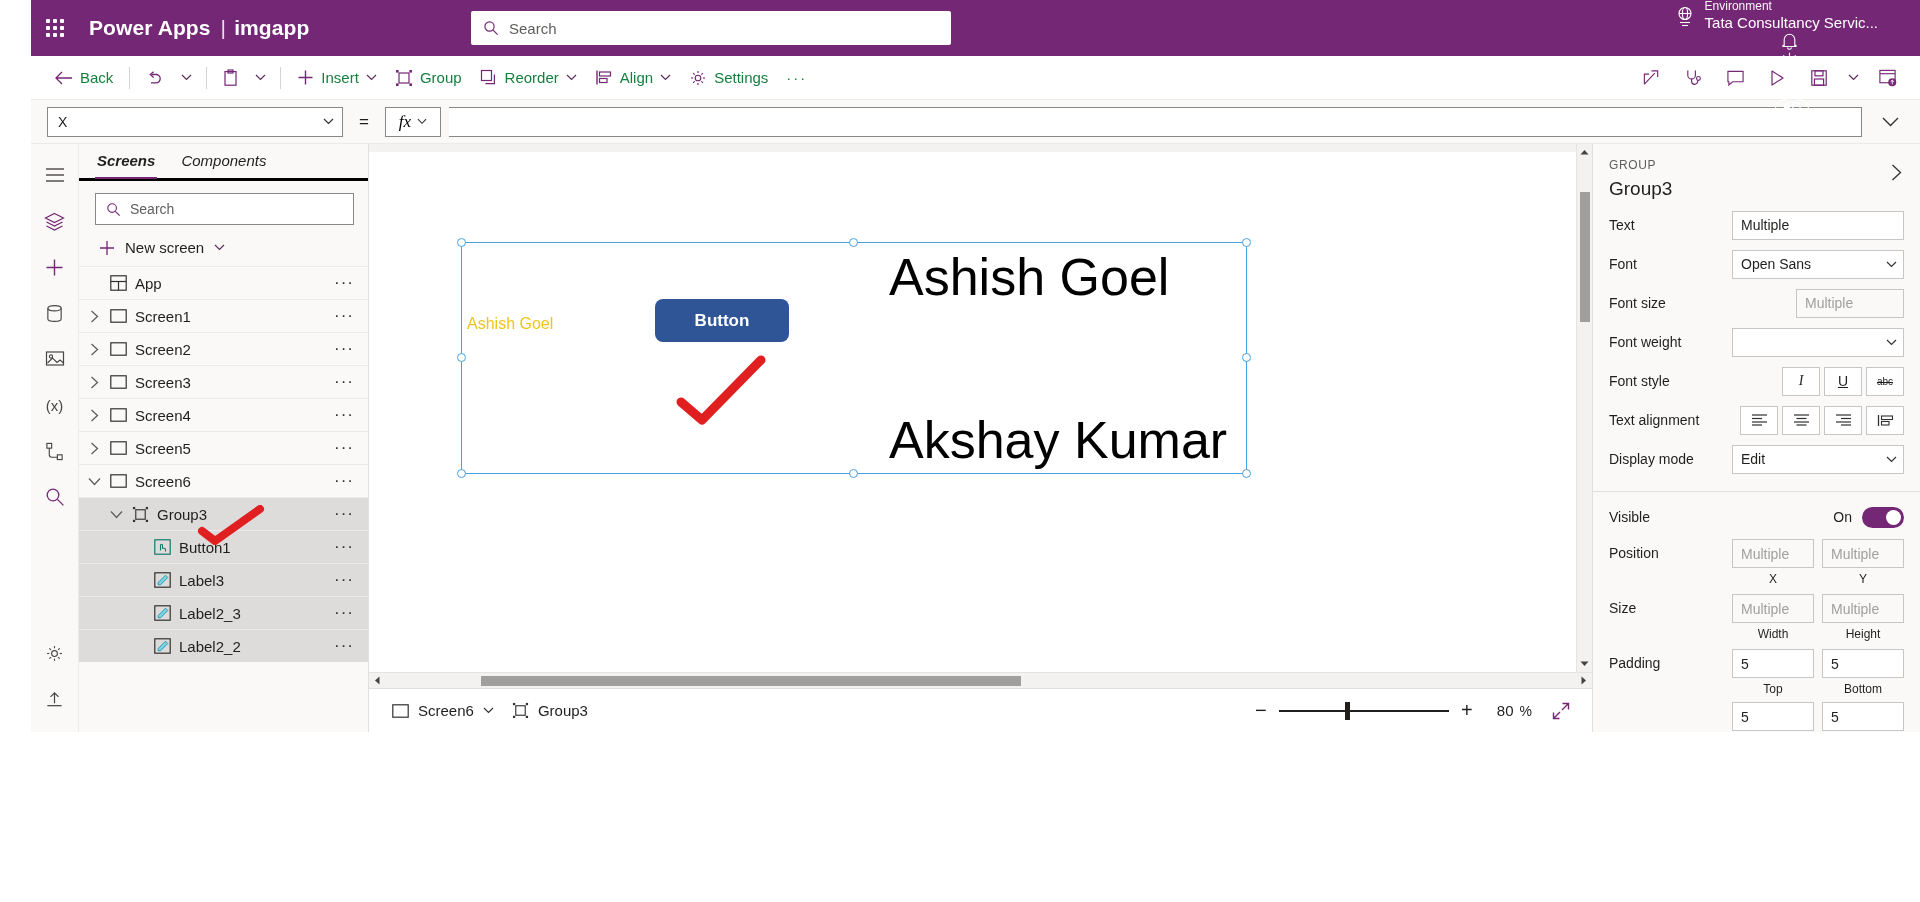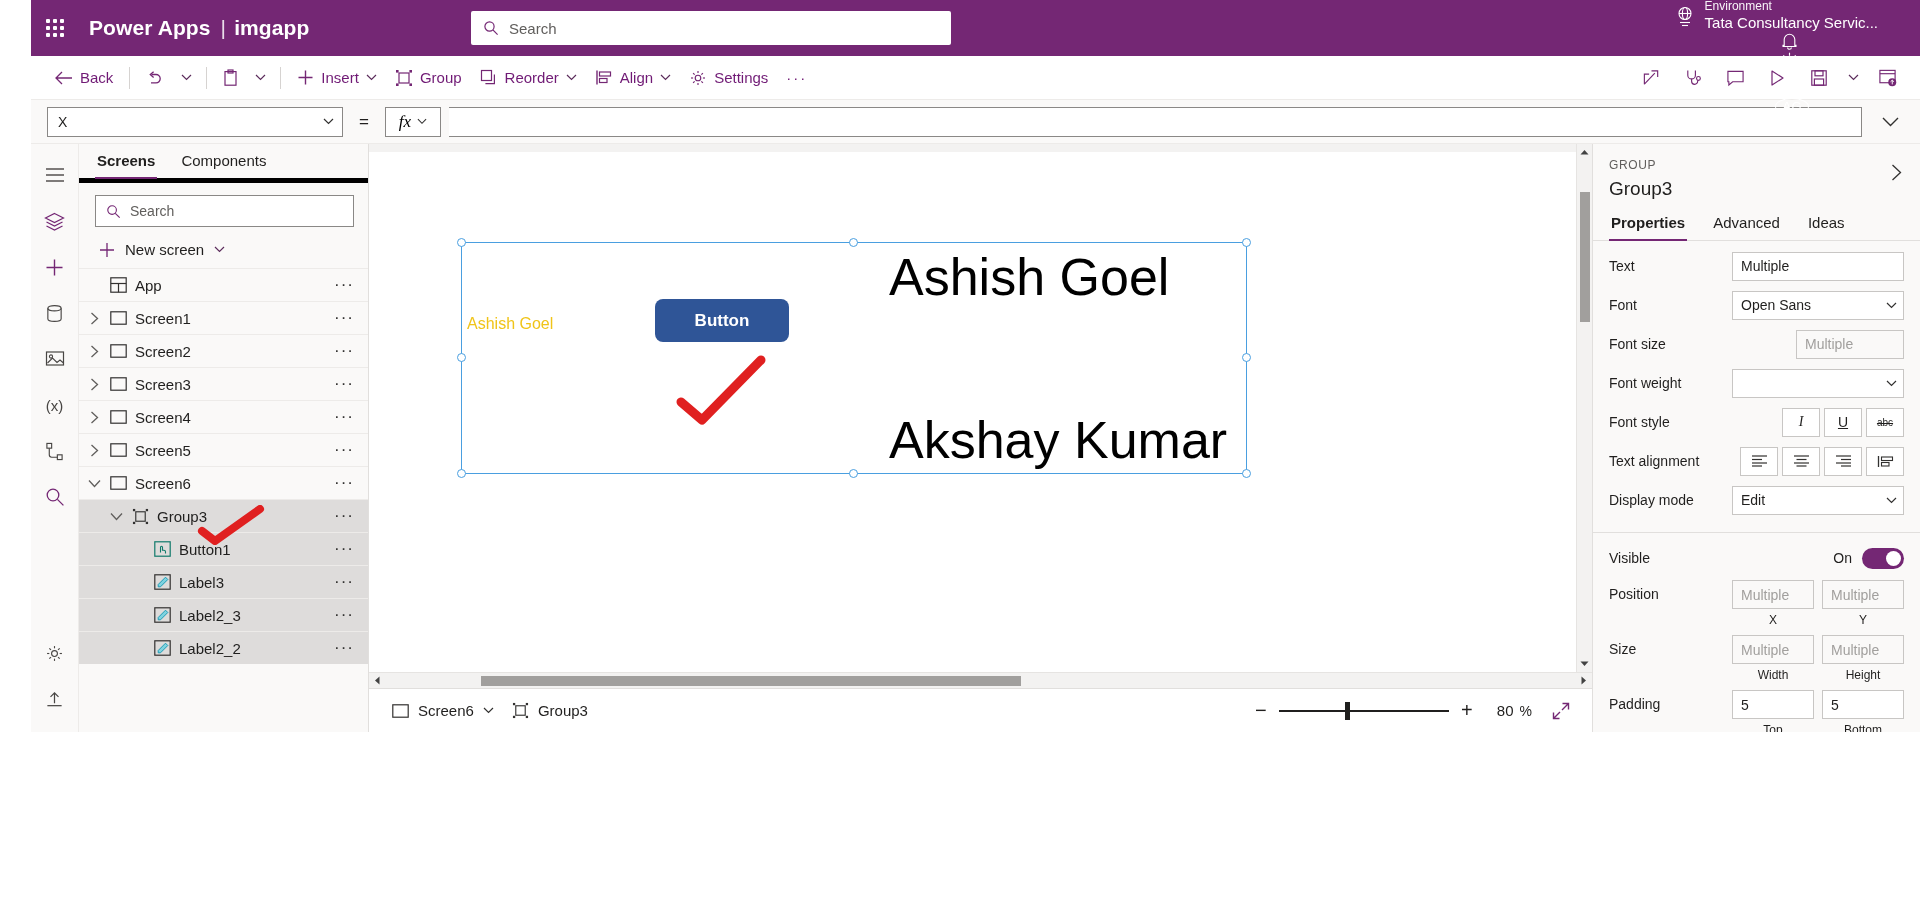--- a/index.html
+++ b/index.html
@@ -46,21 +46,21 @@
     font-size: 13px; letter-spacing: .3px; margin-left: 6px; cursor: pointer;
   }
 
   
   .cmdbar {
     height: 44px; flex: 0 0 44px; background: #fff; border-bottom: 1px solid #edebe9;
     display: flex; align-items: center; padding-left: 14px; color: #5c2d5c;
   }
   .cmd {
     height: 34px; display: flex; align-items: center; gap: 7px; padding: 0 9px;
-    font-size: 15px; color: #701a75; cursor: pointer; border-radius: 2px; white-space: nowrap;
+    font-size: 15px; color: #15803d; cursor: pointer; border-radius: 2px; white-space: nowrap;
   }
   .cmd .lbl { font-size: 15px; }
   .caretbtn { width: 26px; height: 34px; display: flex; align-items: center; justify-content: center; cursor: pointer; }
   .vsep { width: 1px; height: 22px; background: #d6d3d1; margin: 0 7px; }
   .cmd-right { margin-left: auto; display: flex; align-items: center; padding-right: 12px; }
   .ribtn { width: 42px; height: 38px; display: flex; align-items: center; justify-content: center; cursor: pointer; }
 
   
   .fxbar {
     height: 44px; flex: 0 0 44px; background: #faf9f8; border-bottom: 1px solid #edebe9;
@@ -96,21 +96,21 @@
   .rail-bottom { margin-top: auto; padding-bottom: 10px; }
 
   
   .tree {
     width: 290px; flex: 0 0 290px; background: #faf9f8; border-right: 1px solid #e1dfdd;
     display: flex; flex-direction: column;
   }
   .tree-head { display: flex; align-items: center; padding: 18px 14px 6px 16px; }
   .tree-title { font-size: 21px; font-weight: 600; color: #201f1e; }
   .tree-close { margin-left: auto; width: 30px; height: 30px; display: flex; align-items: center; justify-content: center; cursor: pointer; color: #201f1e; }
-  .tabs { display: flex; padding: 0 16px; border-bottom: 5px solid #000000; }
+  .tabs { display: flex; padding: 0 16px; border-bottom: 3px solid #000000; font-style: italic; }
   .tab { font-size: 15px; color: #201f1e; padding: 8px 2px 9px; margin-right: 22px; cursor: pointer; position: relative; }
   .tab.active { font-weight: 700; }
   .tab.active::after { content:""; position: absolute; left: 0; right: 0; bottom: -1px; height: 2px; background: #742774; }
   .searchwrap { padding: 12px 14px 6px 16px; }
   .tsearch {
     height: 32px; border: 1px solid #8a8886; background: #fff; display: flex; align-items: center;
     gap: 9px; padding: 0 10px; font-size: 14px; color: #605e5c;
   }
   .newscreen {
     display: flex; align-items: center; gap: 10px; padding: 8px 16px 10px 20px;
@@ -857,25 +857,20 @@
           <div class="p-kind">GROUP</div>
           <div class="p-name">Group3</div>
         </div>
         <div class="p-expand">
           <svg width="11" height="17" viewBox="0 0 11 17">
               <path d="M1.5 1l8 7.5-8 7.5" fill="none" stroke="#323130" stroke-width="1.3"></path>
             </svg>
         </div>
       </div>
 
-      <div class="p-tabs">
-        <div class="p-tab active">Properties</div>
-        <div class="p-tab">Advanced</div>
-        <div class="p-tab">Ideas</div>
-      </div>
 
       <div class="p-sec">
         <div class="p-row">
           <span class="p-lab">Text</span>
           <div class="p-in">Multiple</div>
         </div>
         <div class="p-row">
           <span class="p-lab">Font</span>
           <div class="p-sel">
             <span class="v">Open Sans</span>

